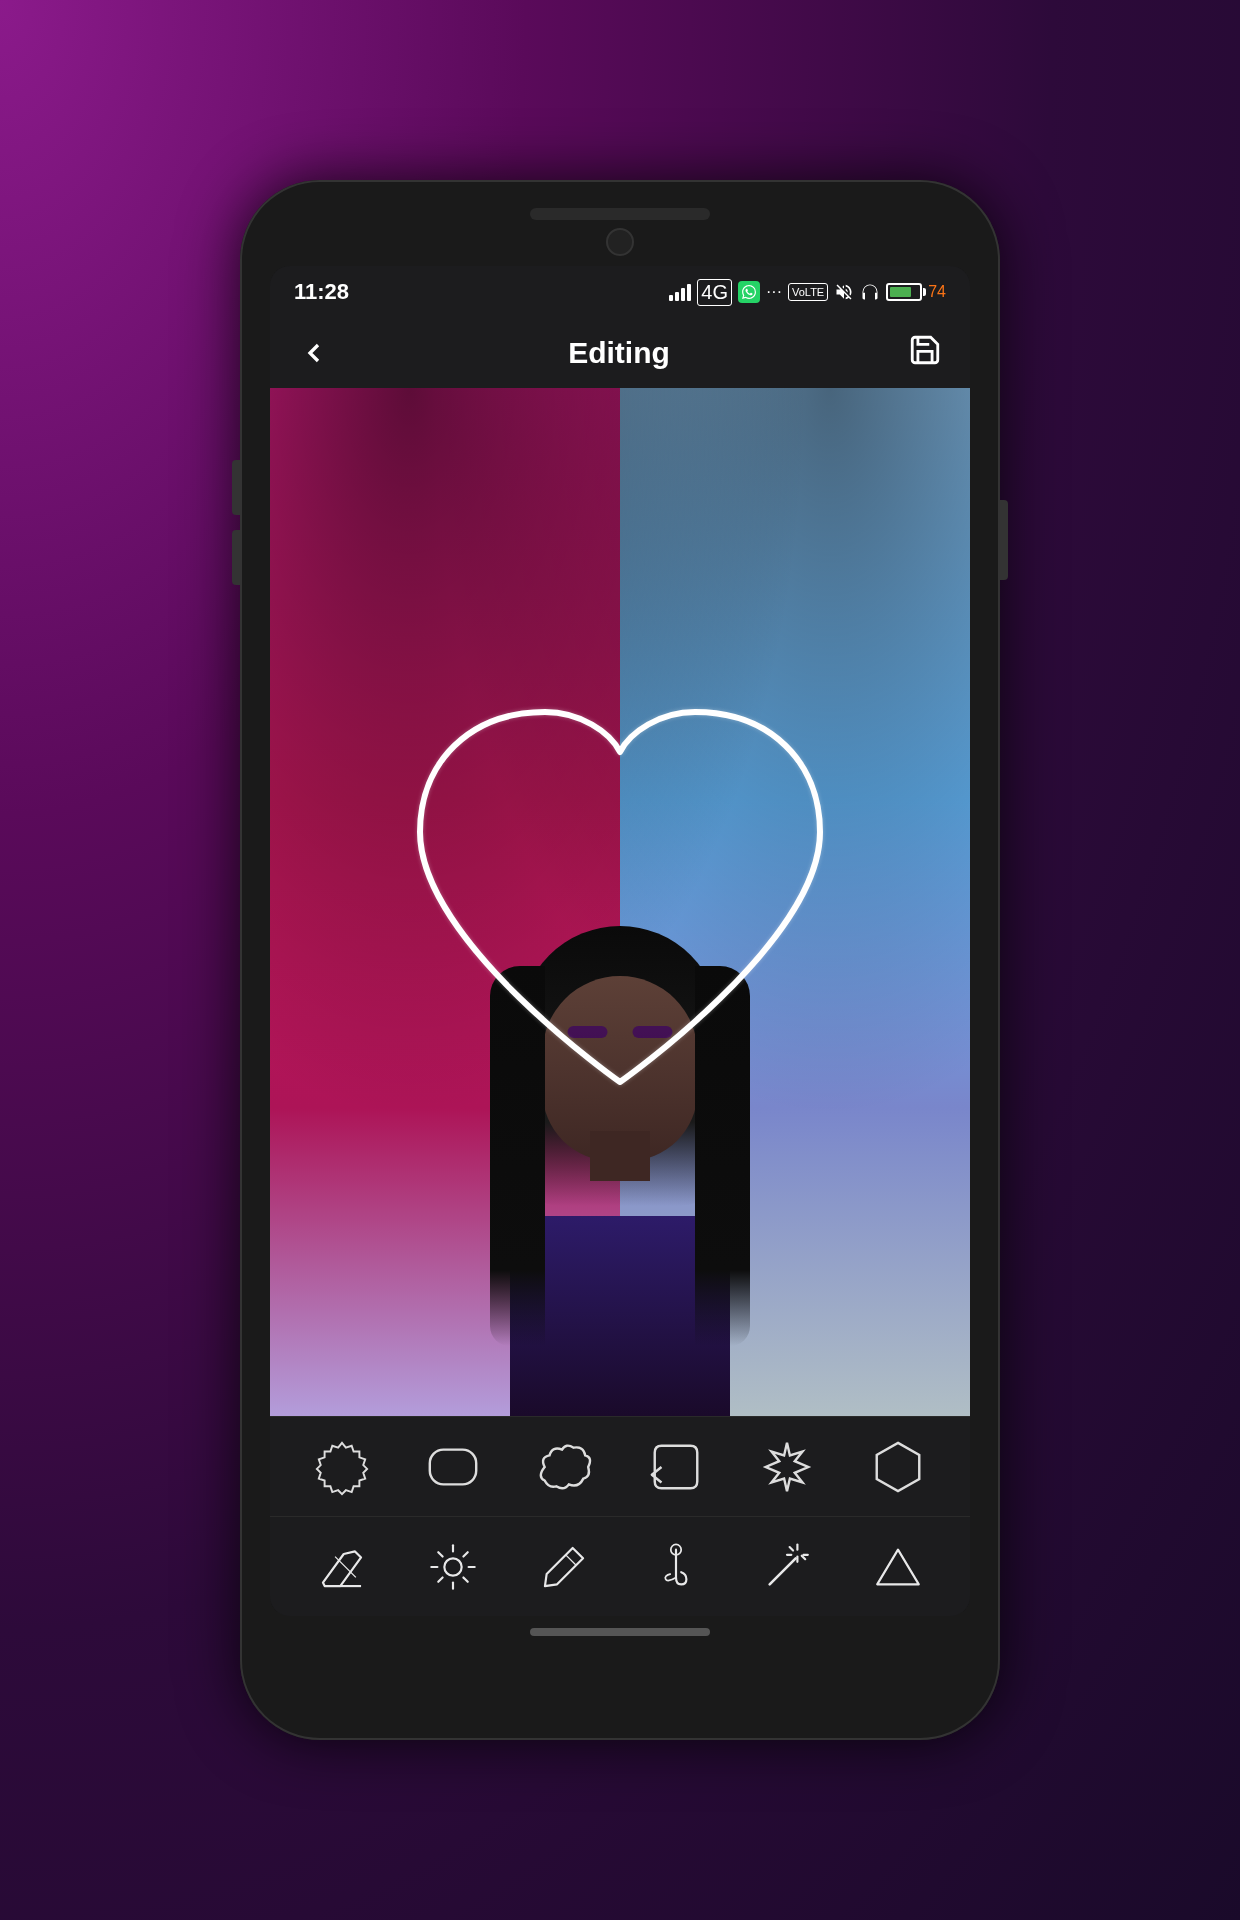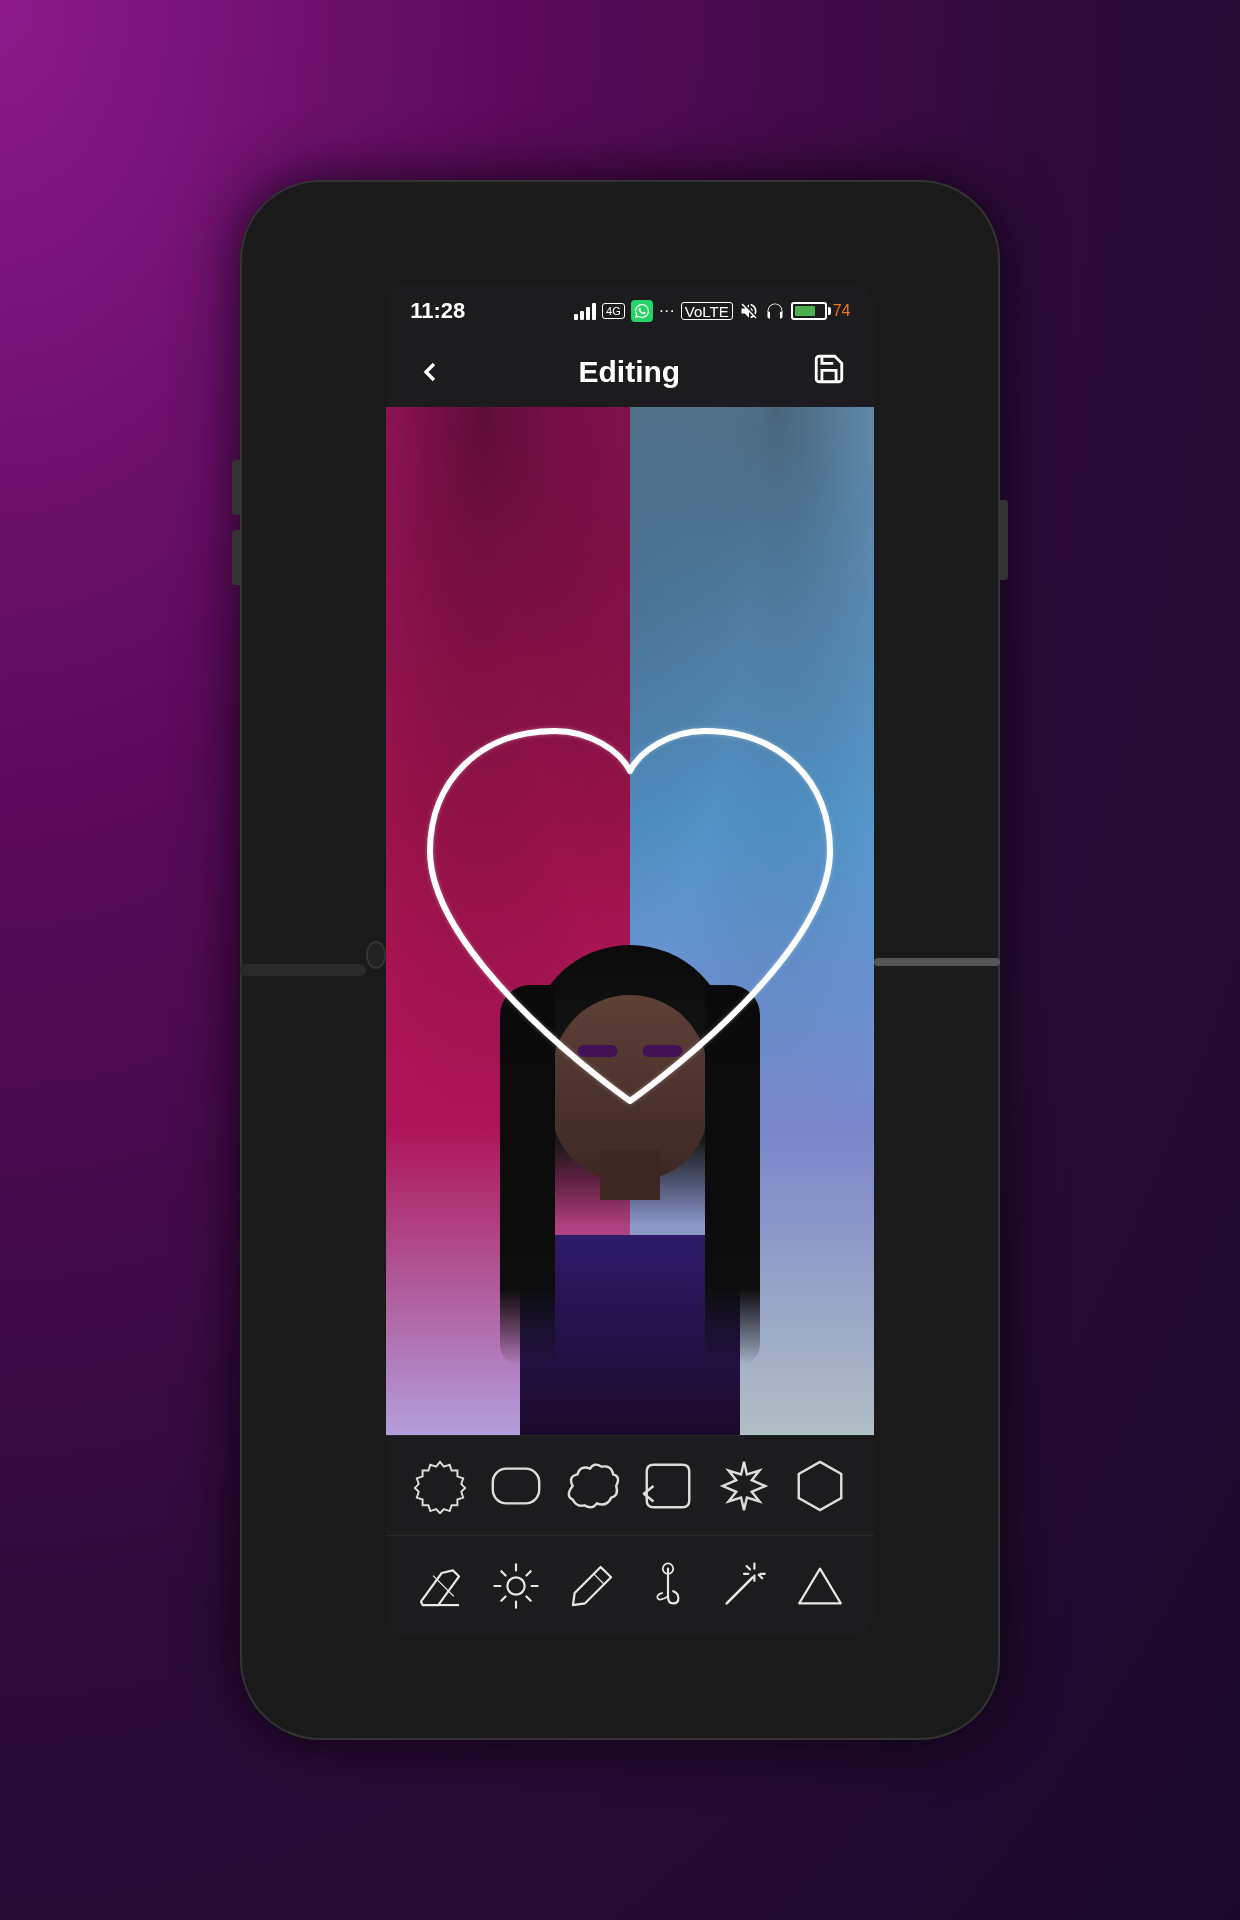--- a/index.html
+++ b/index.html
@@ -16,21 +16,21 @@
     }
 
     .phone-outer {
       width: 760px;
       height: 1560px;
       background: #1a1a1a;
       border-radius: 80px;
       position: relative;
       box-shadow: 0 0 60px rgba(0,0,0,0.8), inset 0 0 0 2px #333;
       display: flex;
-      flex-direction: row;
+      flex-direction: column;
       align-items: center;
     }
 
     .phone-speaker {
       width: 180px;
       height: 12px;
       background: #2a2a2a;
       border-radius: 6px;
       margin-top: 28px;
       margin-bottom: 8px;
@@ -332,21 +332,21 @@
       justify-content: center;
     }
 
     .volte-badge {
       display: inline-flex;
       align-items: center;
       justify-content: center;
       border: 1px solid #fff;
       border-radius: 3px;
       padding: 0 3px;
-      font-size: 15px;
+      font-size: 11px;
       color: #fff;
       height: 18px;
     }
 
     .battery-percent {
       color: #f97316;
       font-size: 16px;
     }
   </style>
 </head>
@@ -367,21 +367,21 @@
       <span class="status-time">11:28</span>
       <div class="status-icons">
 
         <div class="signal-bars">
           <div class="signal-bar" style="height:6px"></div>
           <div class="signal-bar" style="height:9px"></div>
           <div class="signal-bar" style="height:13px"></div>
           <div class="signal-bar" style="height:17px"></div>
         </div>
 
-        <span class="status-text" style="font-size:11px;border:1px solid #fff;padding:1px 3px;border-radius:3px;">4G</span>
+        <span class="status-text" style="font-size:20px;border:1px solid #fff;padding:1px 3px;border-radius:3px;">4G</span>
 
         <div class="whatsapp-badge">
           <svg width="14" height="14" viewBox="0 0 24 24" fill="#fff">
               <path d="M17.472 14.382c-.297-.149-1.758-.867-2.03-.967-.273-.099-.471-.148-.67.15-.197.297-.767.966-.94 1.164-.173.199-.347.223-.644.075-.297-.15-1.255-.463-2.39-1.475-.883-.788-1.48-1.761-1.653-2.059-.173-.297-.018-.458.13-.606.134-.133.298-.347.446-.52.149-.174.198-.298.298-.497.099-.198.05-.371-.025-.52-.075-.149-.669-1.612-.916-2.207-.242-.579-.487-.5-.669-.51-.173-.008-.371-.01-.57-.01-.198 0-.52.074-.792.372-.272.297-1.04 1.016-1.04 2.479 0 1.462 1.065 2.875 1.213 3.074.149.198 2.096 3.2 5.077 4.487.709.306 1.262.489 1.694.625.712.227 1.36.195 1.871.118.571-.085 1.758-.719 2.006-1.413.248-.694.248-1.289.173-1.413-.074-.124-.272-.198-.57-.347m-5.421 7.403h-.004a9.87 9.87 0 01-5.031-1.378l-.361-.214-3.741.982.998-3.648-.235-.374a9.86 9.86 0 01-1.51-5.26c.001-5.45 4.436-9.884 9.888-9.884 2.64 0 5.122 1.03 6.988 2.898a9.825 9.825 0 012.893 6.994c-.003 5.45-4.437 9.884-9.885 9.884m8.413-18.297A11.815 11.815 0 0012.05 0C5.495 0 .16 5.335.157 11.892c0 2.096.547 4.142 1.588 5.945L.057 24l6.305-1.654a11.882 11.882 0 005.683 1.448h.005c6.554 0 11.89-5.335 11.893-11.893a11.821 11.821 0 00-3.48-8.413z"></path>
             </svg>
         </div>
 
         <span class="status-text">···</span>
 
         <span class="volte-badge">VoLTE</span>

